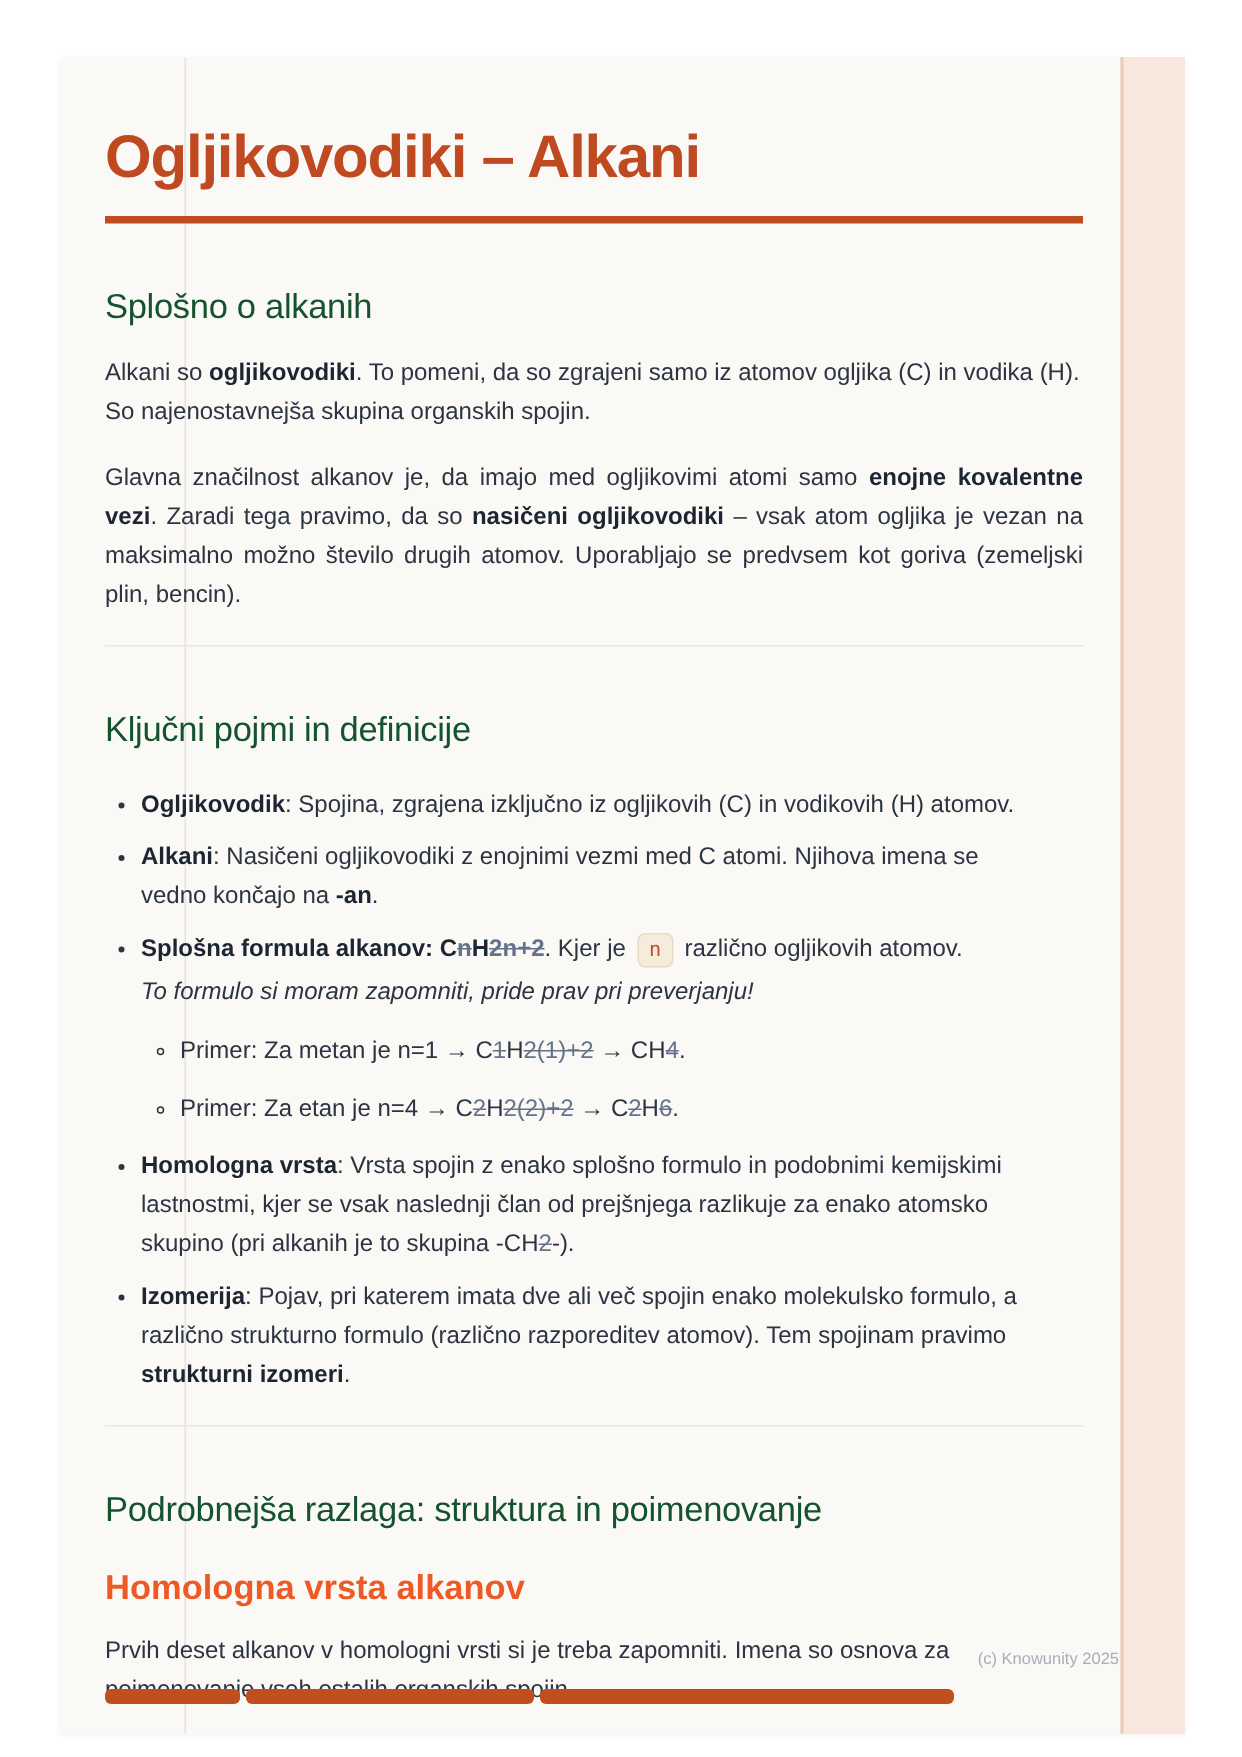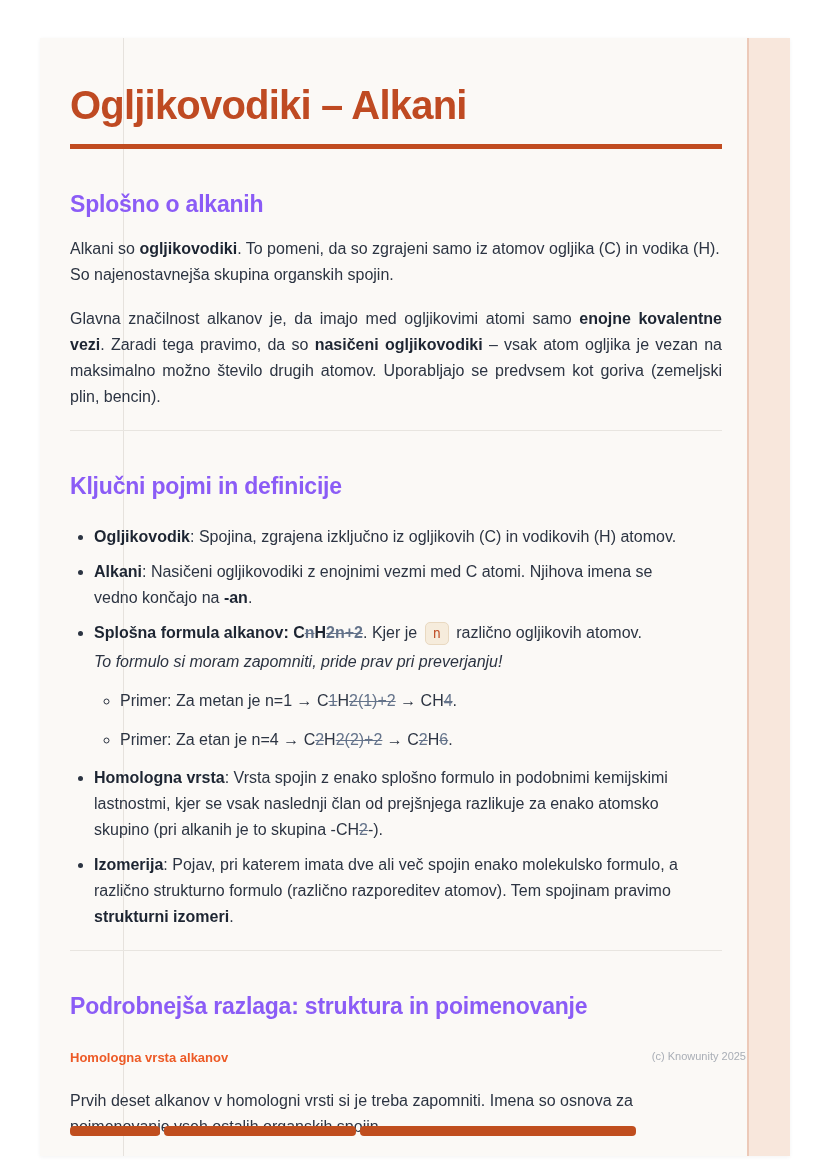--- a/index.html
+++ b/index.html
@@ -25,46 +25,46 @@
   .content{
     position:absolute;left:30px;top:0;width:652px;z-index:2;
     color:#2c3442;font-size:16px;
   }
   h1.doc-title{
     margin:44px 0 16px;font-size:40px;line-height:46px;font-weight:700;
     letter-spacing:-0.8px;color:#bf4a22;
   }
   .rule{height:5px;background:#c14c20;margin-top:10px;border:0;}
   h2.section{
-    margin:41px 0 0;font-size:23px;line-height:28px;font-weight:700;
-    color:#8b5cf6;letter-spacing:-0.2px;
+    margin:41px 0 0;font-size:23px;line-height:28px;font-weight:400;
+    color:#14532d;letter-spacing:-0.2px;
   }
   h3.subsection{
-    margin:26px 0 0;font-size:13px;line-height:24px;font-weight:700;
+    margin:26px 0 0;font-size:23px;line-height:24px;font-weight:700;
     color:#ed5a26;
   }
   p.body{margin:18px 0 0;line-height:26px;}
   p.justified{text-align:justify;}
   hr.divider{border:0;border-top:1px solid #e8e5e0;margin:20px 0 0;}
   ul.bullets{margin:24px 0 0;padding:0 0 0 24px;list-style:disc;}
   ul.bullets > li{margin-top:9px;line-height:26px;max-width:600px;}
   ul.sub{margin:6px 0 12px;padding:0 0 0 26px;list-style:circle;}
   ul.sub > li{margin-top:13px;line-height:26px;}
   .note-line{margin-top:3px;line-height:26px;}
   .b{font-weight:700;color:#1d2532;}
   .i{font-style:italic;margin-top:31px;}
   .strike{color:#64738a;text-decoration:line-through;}
   .code{
     display:inline-block;font-family:"DejaVu Sans Mono","Liberation Mono",monospace;
     font-size:13.5px;line-height:21px;color:#bf4f28;
     background:#f6ecdc;border:1px solid #e9d9c1;border-radius:5px;
     padding:0 7px;margin:0 3px;vertical-align:baseline;
   }
   .copyright{
-    position:absolute;top:1012px;right:-24px;z-index:3;
+    position:absolute;top:1062px;right:-24px;z-index:3;
     font-size:11px;color:#a9aeb6;white-space:nowrap;
   }
   .table-edge{
     position:absolute;left:30px;top:1088px;z-index:2;
     display:flex;gap:4px;
   }
   .table-edge .seg{height:10px;background:#c04e1e;border-radius:4px;}
   .table-edge .seg.w1{width:90px;}
   .table-edge .seg.w2{width:192px;}
   .table-edge .seg.w3{width:276px;}

